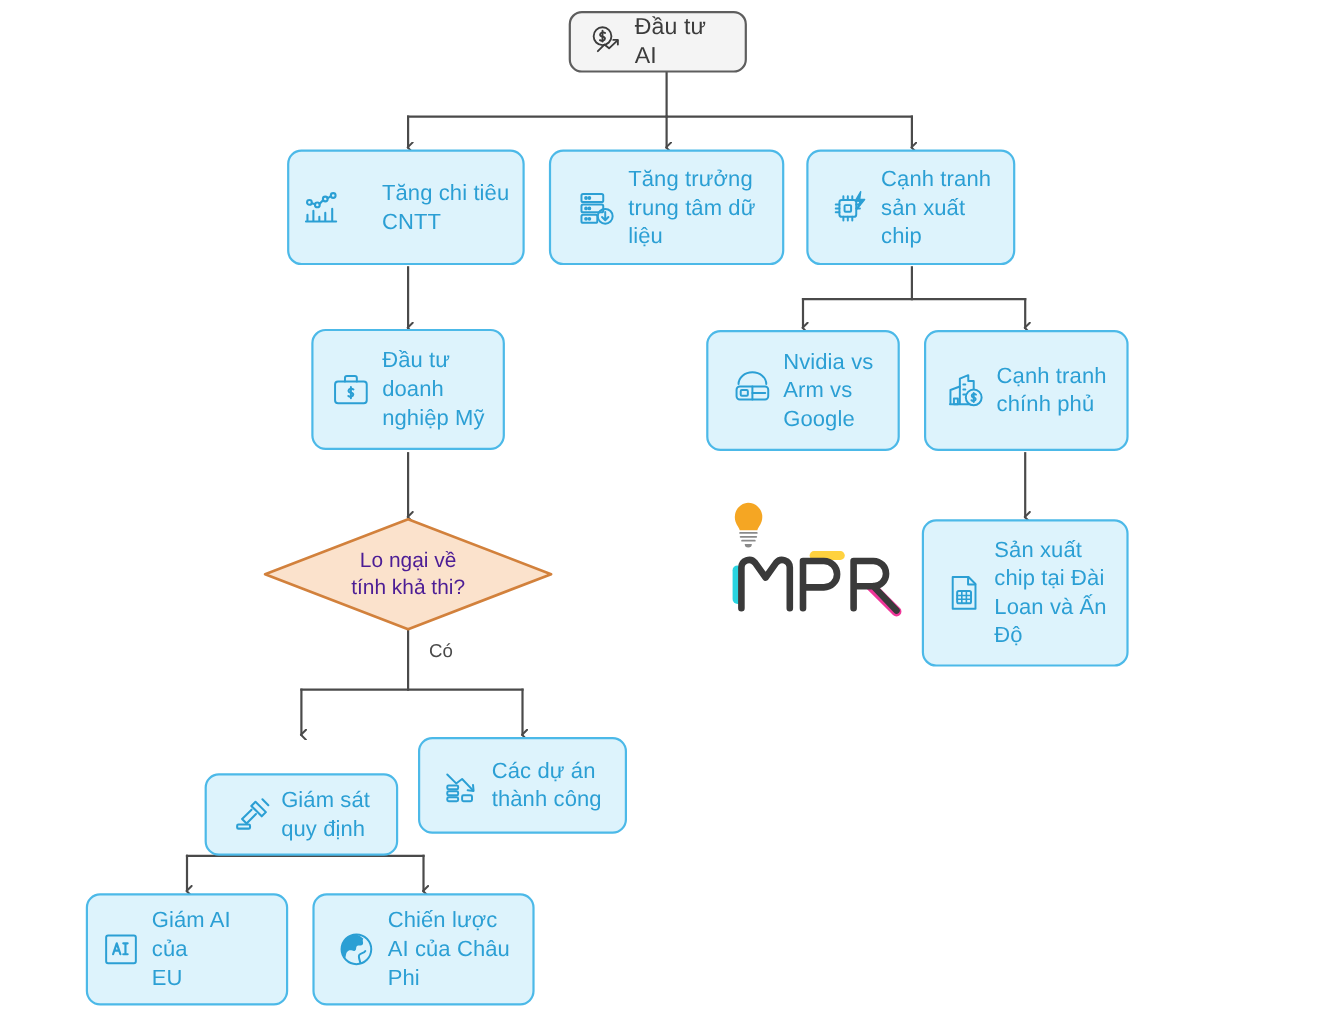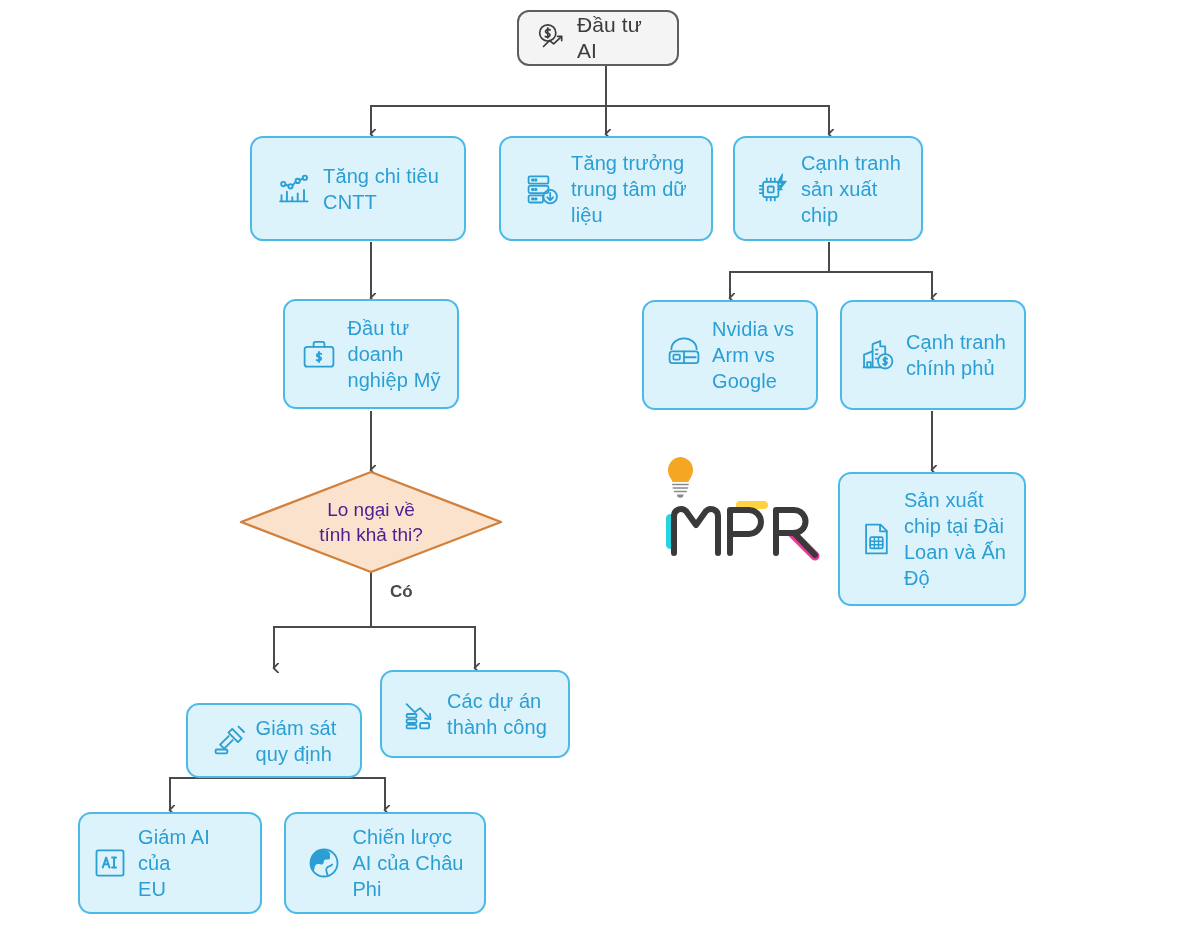--- a/index.html
+++ b/index.html
@@ -151,21 +151,21 @@
         <circle cx="15" cy="14" r="9.5"></circle>
         <path d="M17.8,10.6 a3.2,2.4 0 0 0 -5.4,1.6 c0,1.4 1.2,2 2.6,2.2 c1.4,.2 2.6,.8 2.6,2.2 a3.2,2.4 0 0 1 -5.4,1.6"></path>
         <path d="M15,8.2 L15,19.8"></path>
         <path d="M10,30 L17,23 L22,27 L31,18.5"></path>
         <path d="M26.5,18 L31.4,18 L31.4,23"></path>
       </svg>
     </span>
     <span class="label">Đầu tư AI</span>
   </div>
 
-  <div class="node" style="left:250px; top:136px; width:216px; height:105px;">
+  <div class="node" style="left:261px; top:136px; width:216px; height:105px;justify-content:space-between;">
     <span class="ico">
       <svg viewBox="0 0 40 40" fill="none" stroke="#2b9fd4" stroke-width="2.1" stroke-linecap="round" stroke-linejoin="round">
         <circle cx="7" cy="14.5" r="2.4"></circle>
           <circle cx="15" cy="17" r="2.4"></circle>
         <circle cx="23" cy="11" r="2.4"></circle>
           <circle cx="31" cy="7.5" r="2.4"></circle>
         <path d="M9.3,15.2 L12.8,16.4 M17.2,16.1 L20.9,12 M25.2,10.3 L28.8,8.2"></path>
         <path d="M5,33 L5,27 M11,33 L11,23 M17,33 L17,29 M23,33 L23,25"></path>
         <path d="M30,33 L30,21"></path>
         <path d="M3.5,33.8 L34,33.8"></path>
@@ -228,21 +228,21 @@
   </div>
 
   <div class="diamond" style="left:239px; top:470px; width:264px; height:104px;">
     <svg class="dshape" viewBox="0 0 264 104" preserveAspectRatio="none">
       <polygon points="132,2 262,52 132,102 2,52" fill="#fbe2cc" stroke="#d2813c" stroke-width="2.4" stroke-linejoin="round"></polygon>
     </svg>
     <span class="label">Lo ngại về
 tính khả thi?</span>
   </div>
 
-  <span class="edge-label" style="left:390px; top:582px;font-weight:bold;">Có</span>
+  <span class="edge-label" style="left:390px; top:582px;">Có</span>
 
   <div class="node" style="left:186px; top:666px; width:176px; height:75px; gap:8px;margin-top:37px;">
     <span class="ico">
       <svg viewBox="0 0 40 40" fill="none" stroke="#2b9fd4" stroke-width="2.1" stroke-linecap="round" stroke-linejoin="round">
         <path d="M22.5,6.5 L33,17 L28.8,21.2 L18.3,10.7 Z"></path>
         <path d="M18.5,14.5 L9,24 L13.5,28.5 L23,19"></path>
         <path d="M29.5,4 L35.5,10"></path>
         <rect x="4" y="29.5" width="13" height="4.2" rx="1.3"></rect>
       </svg>
     </span>

